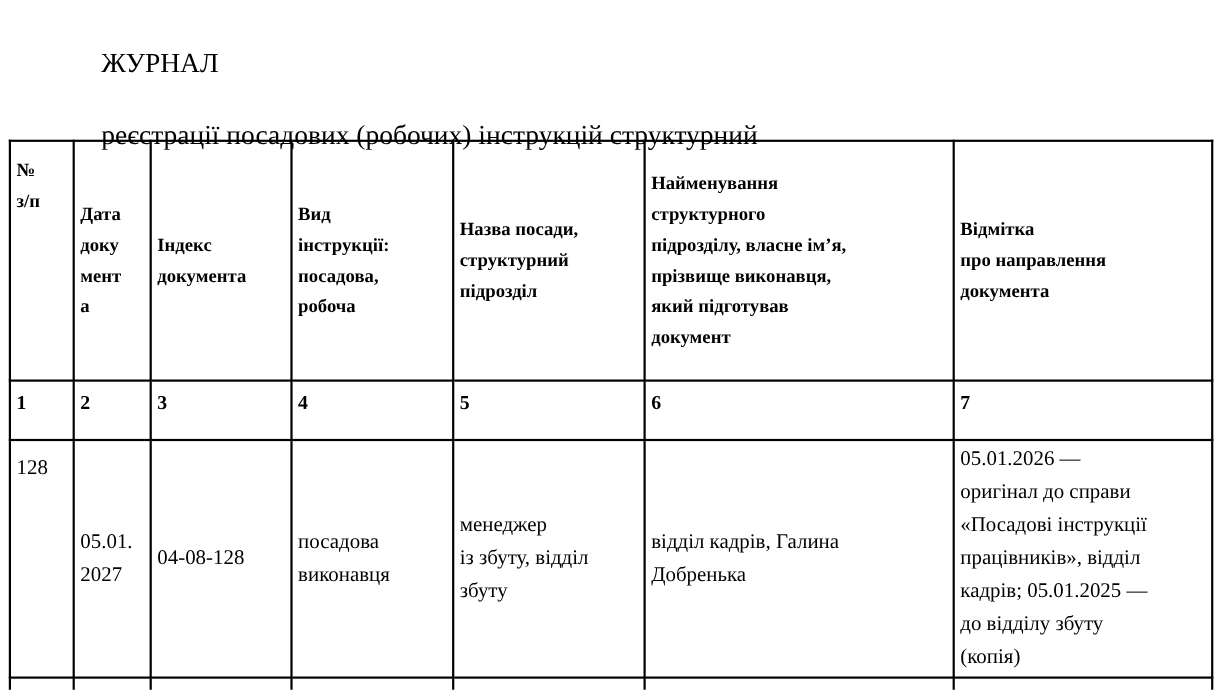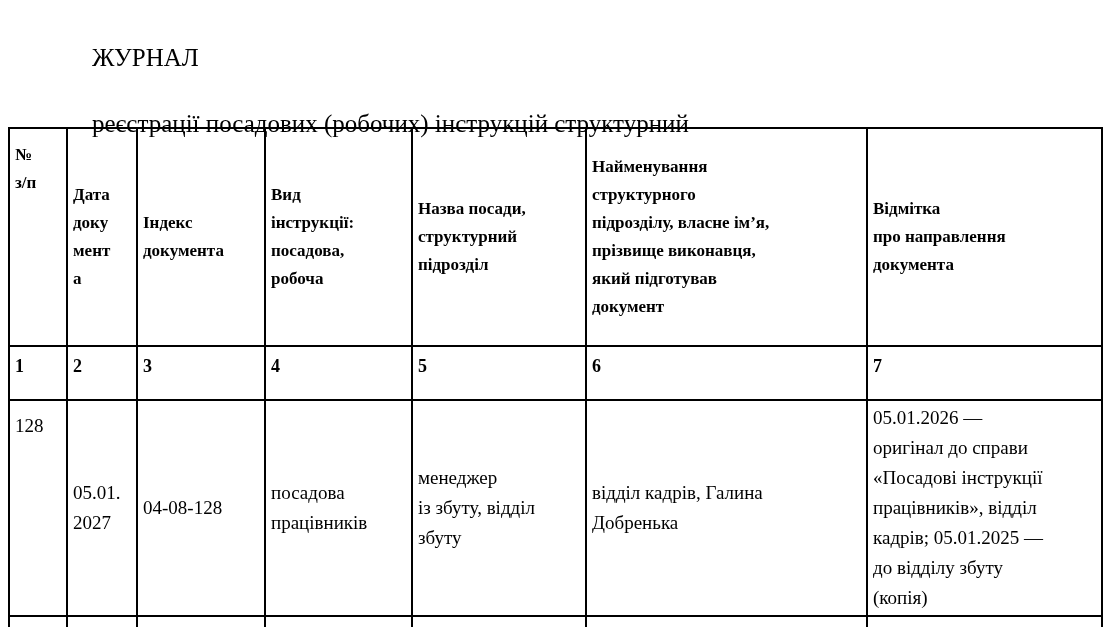--- a/index.html
+++ b/index.html
@@ -118,21 +118,21 @@
       <td>6</td>
       <td>7</td>
     </tr>
 
     <tr class="data-row">
       <td class="top-align">128</td>
       <td>05.01.
 2027</td>
       <td>04-08-128</td>
       <td>посадова
-працівників</td>
+виконавця</td>
       <td>менеджер
 із збуту, відділ
 збуту</td>
       <td>відділ кадрів, Галина
 Добренька</td>
       <td>05.01.2026 —
 оригінал до справи
 «Посадові інструкції
 працівників», відділ
 кадрів; 05.01.2025 —

